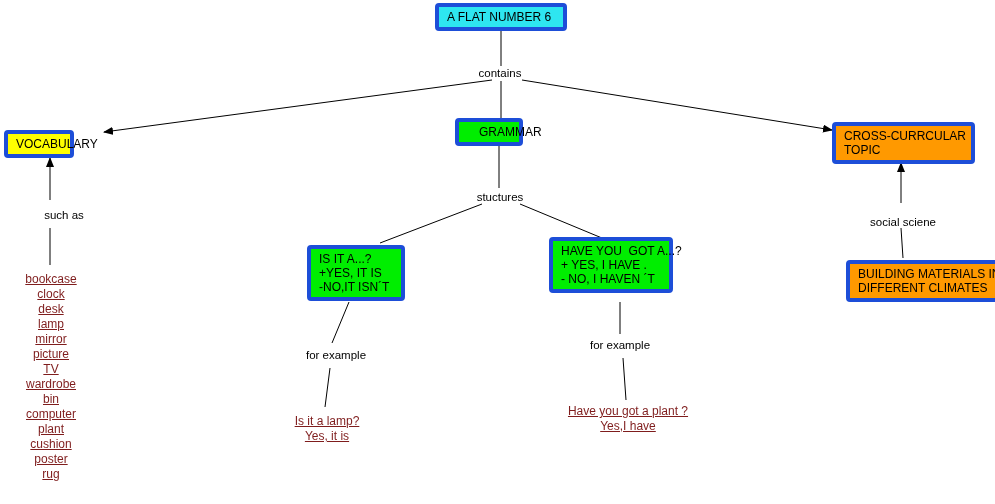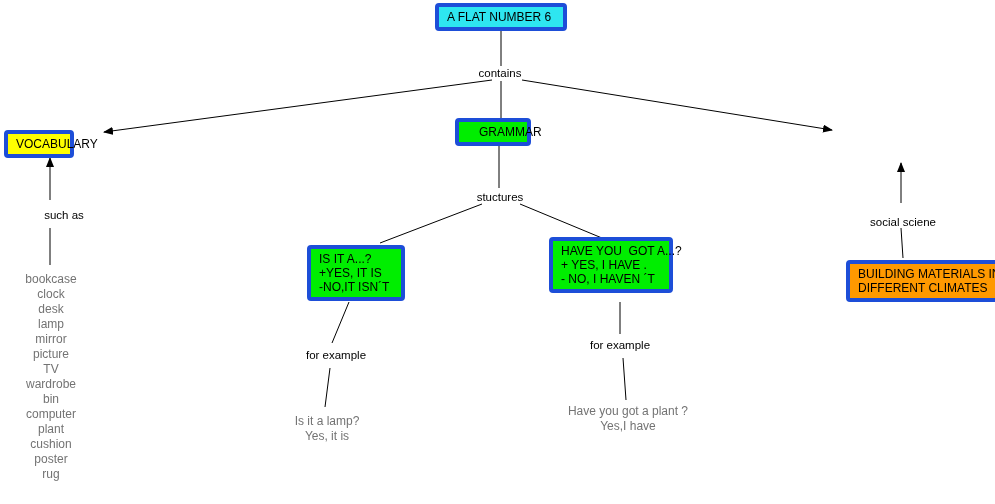--- a/index.html
+++ b/index.html
@@ -46,24 +46,25 @@
     position: absolute;
     font-size: 11.5px;
     color: #000000;
     white-space: pre;
     text-align: center;
     line-height: 1.25;
   }
   .plain-text {
     position: absolute;
     font-size: 12px;
-    color: #737373;
+    color: #7f1d1d;
     white-space: pre;
     text-align: center;
     line-height: 1.25;
+    text-decoration: underline;
   }
 </style>
 </head>
 <body>
 
 <div id="canvas">
 
   <svg class="edges" viewBox="0 0 995 504">
     <defs>
       <marker id="arrow" markerWidth="10" markerHeight="8" refX="9" refY="4" orient="auto" markerUnits="userSpaceOnUse">
@@ -97,22 +98,24 @@
     <line x1="620" y1="302" x2="620" y2="334" stroke="#000000" stroke-width="1"></line>
     <line x1="623" y1="358" x2="626" y2="400" stroke="#000000" stroke-width="1"></line>
   </svg>
 
   <div class="node node-cyan" style="left:435px; top:3px; width:132px;">A FLAT NUMBER 6</div>
 
   <div class="edge-label" style="left:455px; top:66px; width:90px;">contains</div>
 
   <div class="node node-yellow" style="left:4px; top:130px; width:70px;">VOCABULARY</div>
 
-  <div class="node node-green" style="left:455px; top:118px; width:76px;padding-left:20px;">GRAMMAR</div>
+  <div class="node node-green" style="left:455px; top:118px; width:68px;padding-left:20px;">GRAMMAR</div>
 
+  <div class="node node-orange" style="left:832px; top:122px; width:143px;">CROSS-CURRCULAR
+TOPIC</div>
 
   <div class="edge-label" style="left:24px; top:208px; width:80px;">such as</div>
 
   <div class="edge-label" style="left:459px; top:190px; width:82px;">stuctures</div>
 
   <div class="edge-label" style="left:853px; top:215px; width:100px;">social sciene</div>
 
   <div class="plain-text" style="left:0px; top:272px; width:102px;">bookcase
 clock
 desk

